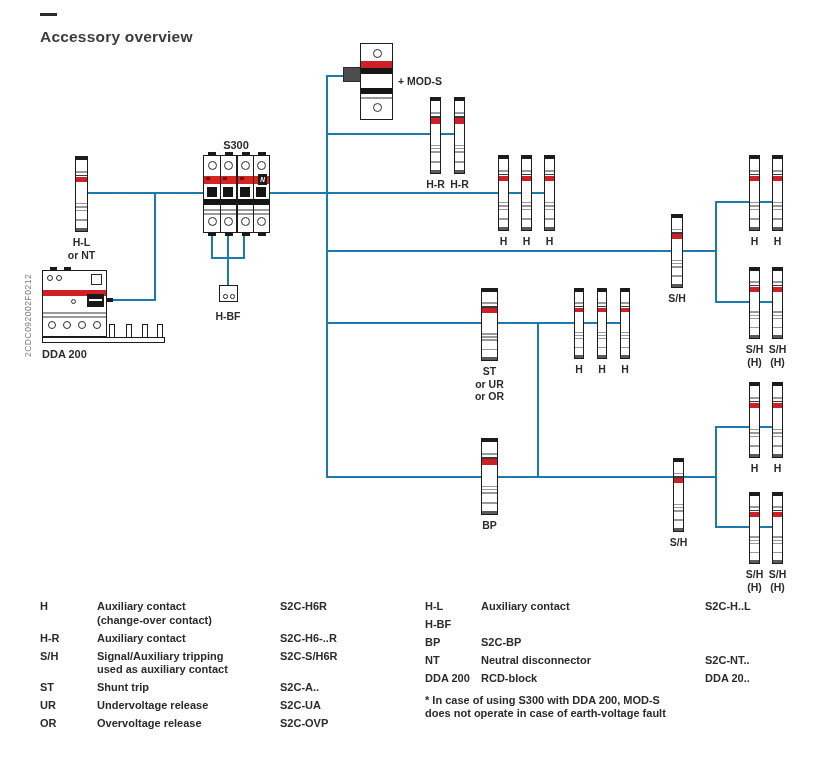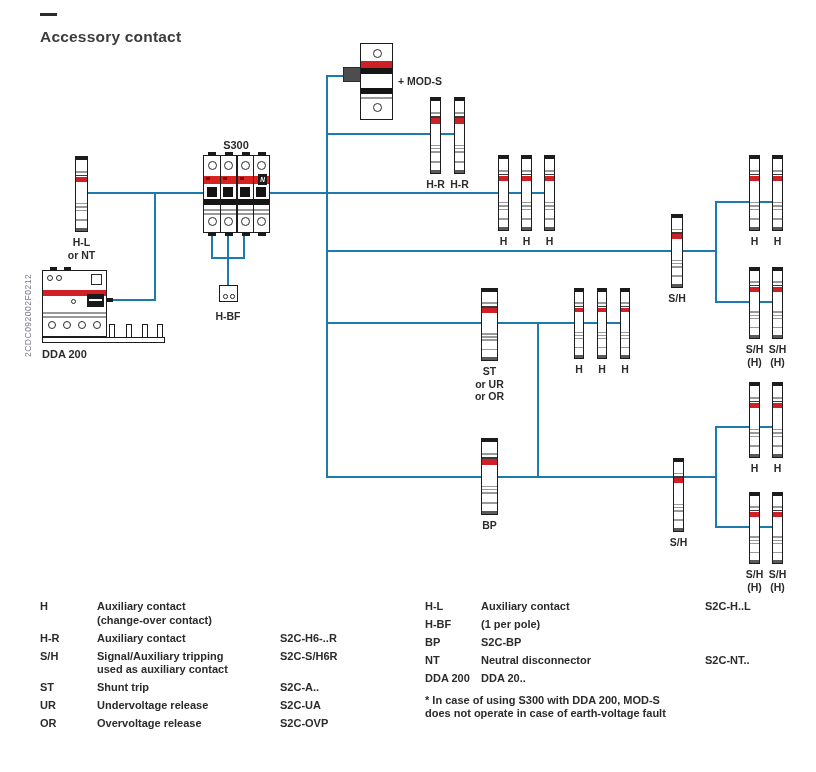--- a/index.html
+++ b/index.html
@@ -63,21 +63,21 @@
   .legend.right .ldesc{flex:0 0 224px;}
   .ltype{flex:1;}
   .footnote{margin-top:8px;}
 </style>
 </head>
 <body>
 
 <div class="page">
 
   <div class="dash"></div>
-  <div class="title">Accessory contact</div>
+  <div class="title">Accessory overview</div>
   <div class="sidetext">2CDC092002F0212</div>
 
   <div id="diagram">
 
     <div class="s300dev" style="left:203px;top:155px;width:67px;height:78px;">
       <i class="s3tab" style="left:4px"></i>
       <i class="s3tab" style="left:21px"></i>
       <i class="s3tab" style="left:38px"></i>
       <i class="s3tab" style="left:54px"></i>
       <i class="s3tabb" style="left:4px"></i>
@@ -428,20 +428,23 @@
 
   <div class="legend left" id="legend-left">
       <div class="lrow">
         <div class="lterm">
           <div>H</div>
         </div>
         <div class="ldesc">
           <div>Auxiliary contact</div>
           <div>(change-over contact)</div>
         </div>
+        <div class="ltype">
+          <div>S2C-H6R</div>
+        </div>
       </div>
       <div class="lrow">
         <div class="lterm">
           <div>H-R</div>
         </div>
         <div class="ldesc">
           <div>Auxiliary contact</div>
         </div>
         <div class="ltype">
           <div>S2C-H6-..R</div>
@@ -503,21 +506,20 @@
         </div>
         <div class="ltype">
           <div>S2C-H..L</div>
         </div>
       </div>
       <div class="lrow">
         <div class="lterm">
           <div>H-BF</div>
         </div>
         <div class="ldesc">
-          <div>(1 per pole)</div>
         </div>
       </div>
       <div class="lrow">
         <div class="lterm">
           <div>BP</div>
         </div>
         <div class="ltype">
           <div>S2C-BP</div>
         </div>
       </div>
@@ -528,20 +530,23 @@
         <div class="ldesc">
           <div>Neutral disconnector</div>
         </div>
         <div class="ltype">
           <div>S2C-NT..</div>
         </div>
       </div>
       <div class="lrow">
         <div class="lterm">
           <div>DDA 200</div>
+        </div>
+        <div class="ldesc">
+          <div>RCD-block</div>
         </div>
         <div class="ltype">
           <div>DDA 20..</div>
         </div>
       </div>
       <div class="footnote">
         <div>* In case of using S300 with DDA 200, MOD-S</div>
         <div>does not operate in case of earth-voltage fault</div>
       </div>
     </div>

